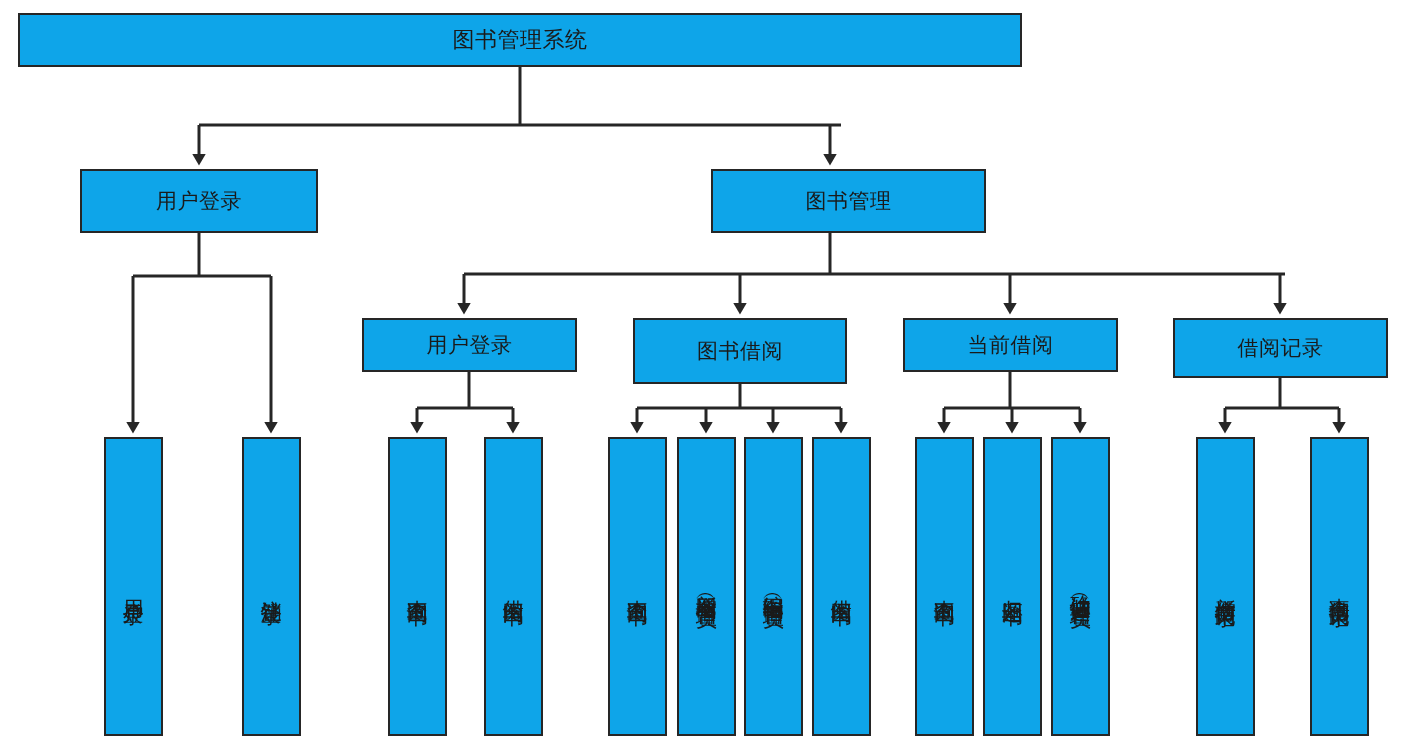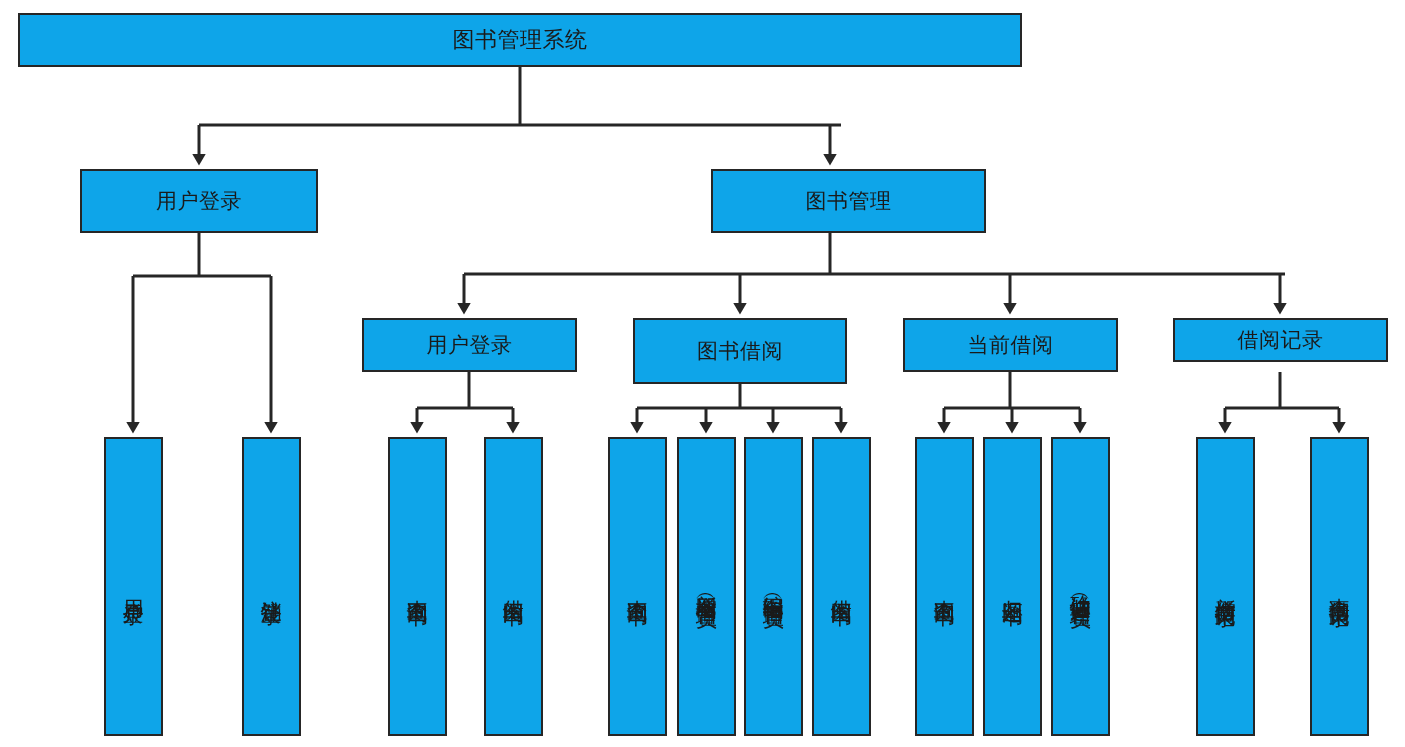--- a/index.html
+++ b/index.html
@@ -154,21 +154,21 @@
 
   <div class="node horizontal" style="left:362px; top:318px; width:215px; height:54px;">
     <span class="node-label">用户登录</span>
   </div>
   <div class="node horizontal" style="left:633px; top:318px; width:214px; height:66px;">
     <span class="node-label">图书借阅</span>
   </div>
   <div class="node horizontal" style="left:903px; top:318px; width:215px; height:54px;">
     <span class="node-label">当前借阅</span>
   </div>
-  <div class="node horizontal" style="left:1173px; top:318px; width:215px; height:44px;">
+  <div class="node horizontal" style="left:1173px; top:318px; width:215px; height:60px;">
     <span class="node-label">借阅记录</span>
   </div>
 
   <div class="node vertical" style="left:104px; top:437px; width:59px; height:299px;">
     <span class="node-label">用户登录</span>
   </div>
   <div class="node vertical" style="left:242px; top:437px; width:59px; height:299px;">
     <span class="node-label">注销登录</span>
   </div>
   <div class="node vertical" style="left:388px; top:437px; width:59px; height:299px;">

